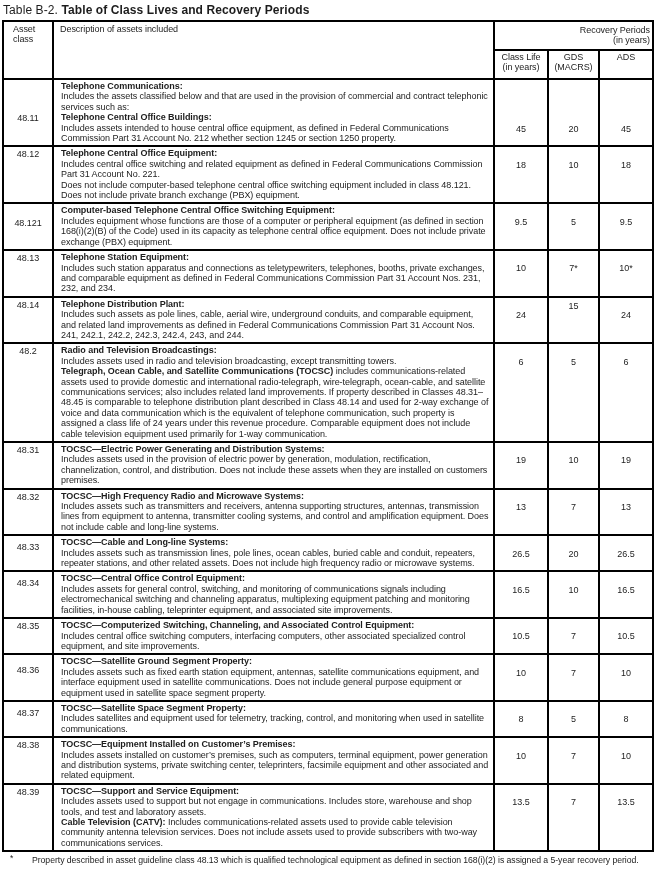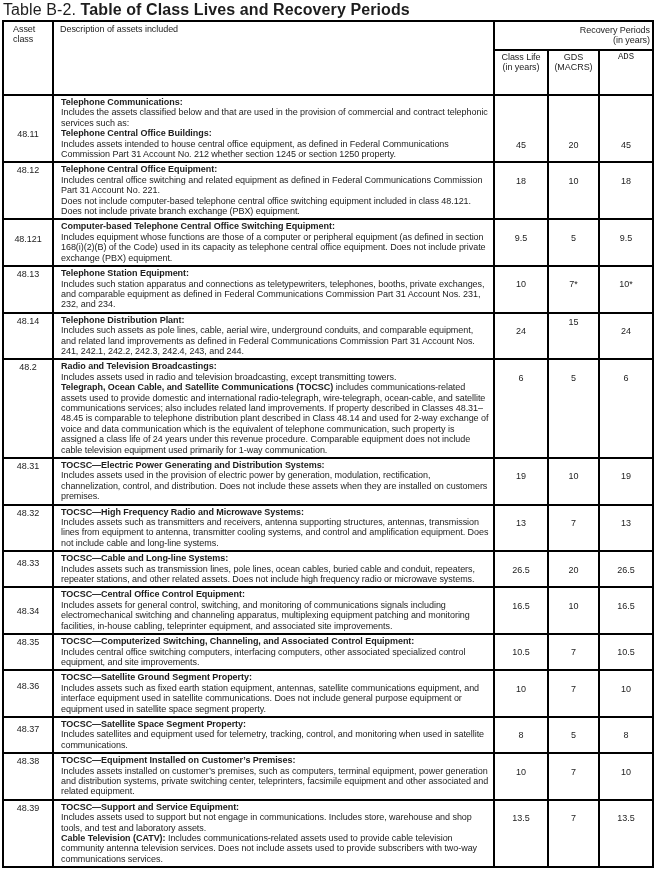--- a/index.html
+++ b/index.html
@@ -4,38 +4,38 @@
 <style>
   html,body{margin:0;padding:0;background:#fff;}
   body{
     width:654px;height:869px;overflow:hidden;
     font-family:"Liberation Sans",sans-serif;
     color:#1d1d1d;
     -webkit-font-smoothing:antialiased;
   }
   .page{padding:2px 2px 0 2px;}
   .doc-title{
-    font-size:16px;line-height:14px;letter-spacing:.1px;
+    font-size:12px;line-height:14px;letter-spacing:.1px;
     padding:1px 0 3px 1px;white-space:nowrap;
   }
   .doc-title .b{font-weight:bold;}
   table.main{
     border-collapse:collapse;table-layout:fixed;width:650px;
   }
   table.main th, table.main td{
     border:2px solid #000;
     font-size:9px;line-height:10.4px;font-weight:normal;
     vertical-align:top;
     letter-spacing:-0.05px;
   }
   th.h-asset{text-align:left;vertical-align:bottom;padding:2px 2px 2px 9px;}
   th.h-desc {text-align:left;vertical-align:bottom;padding:2px 2px 2px 6px;}
   th.h-recovery{text-align:right;vertical-align:top;padding:3px 2px 2px;height:22px;}
   th.h-sub{text-align:center;vertical-align:bottom;padding:1px 1px 2px;height:24px;}
-  th.h-sub.ads{padding-bottom:18px;font-family:Liberation Mono, monospace;}
+  th.h-sub.ads{padding-bottom:2px;}
   td.c-class{text-align:center;padding:2px 1px 2px 1px;}
   td.c-desc{padding:1px 4px 2px 7px;}
   td.c-num{text-align:center;padding:2px 1px;}
   .para{margin:0;}
   .para .bold{font-weight:bold;}
   .footnote{
     position:relative;
     margin-top:3px;
     padding-left:30px;
     font-size:8.7px;line-height:10.5px;letter-spacing:-0.05px;
@@ -173,21 +173,21 @@
     <td class="c-class" style="padding-top: 6px;">48.33</td>
     <td class="c-desc">
             <div class="para"><span class="bold">TOCSC—Cable and Long-line Systems:</span></div>
             <div class="para"><span>Includes assets such as transmission lines, pole lines, ocean cables, buried cable and conduit, repeaters, repeater stations, and other related assets. Does not include high frequency radio or microwave systems.</span></div>
           </td>
     <td class="c-num" style="padding-top: 12.4px;">26.5</td>
     <td class="c-num" style="padding-top: 12.4px;">20</td>
     <td class="c-num" style="padding-top: 12.4px;">26.5</td>
   </tr>
         <tr>
-    <td class="c-class" style="padding-top: 18px;">48.34</td>
+    <td class="c-class" style="padding-top: 6px;">48.34</td>
     <td class="c-desc">
             <div class="para"><span class="bold">TOCSC—Central Office Control Equipment:</span></div>
             <div class="para"><span>Includes assets for general control, switching, and monitoring of communications signals including electromechanical switching and channeling apparatus, multiplexing equipment patching and monitoring facilities, in-house cabling, teleprinter equipment, and associated site improvements.</span></div>
           </td>
     <td class="c-num" style="padding-top: 12.4px;">16.5</td>
     <td class="c-num" style="padding-top: 12.4px;">10</td>
     <td class="c-num" style="padding-top: 12.4px;">16.5</td>
   </tr>
         <tr>
     <td class="c-class" style="padding-top: 2px;">48.35</td>

